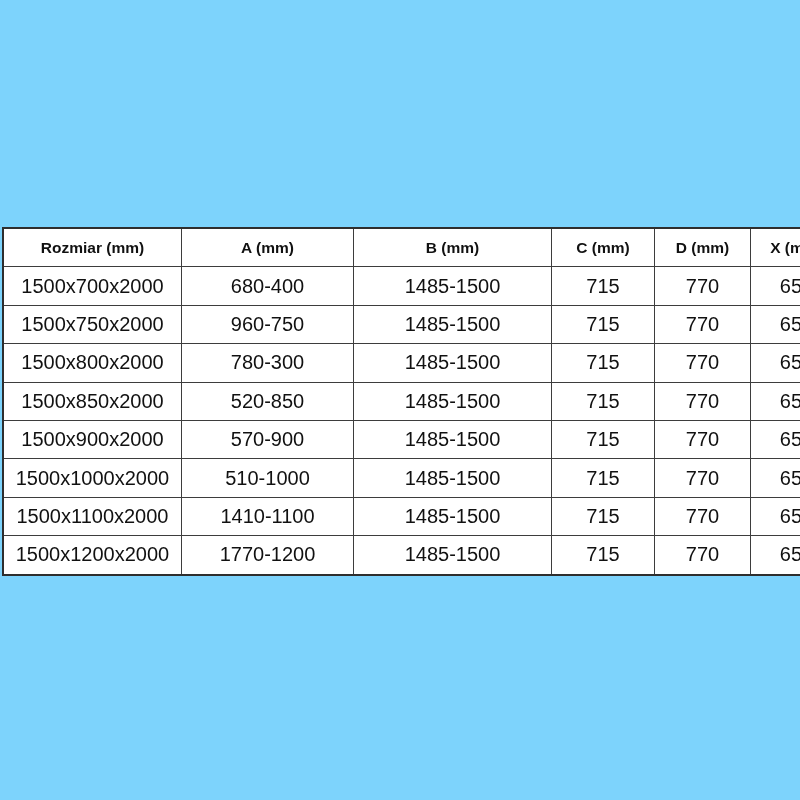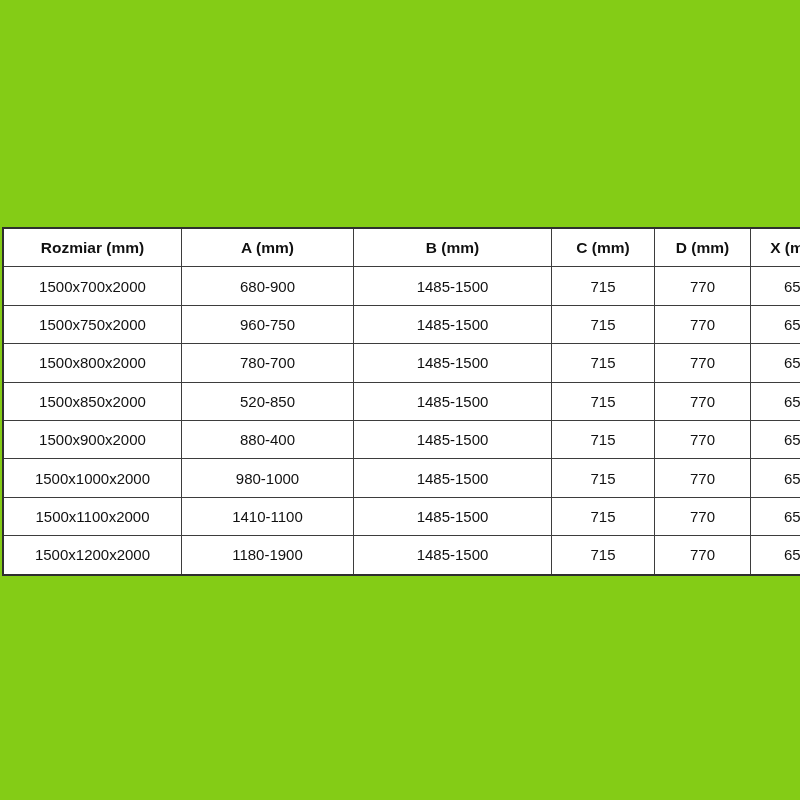--- a/index.html
+++ b/index.html
@@ -4,42 +4,42 @@
 <style>
   html, body {
     margin: 0;
     padding: 0;
     background: #ffffff;
   }
   .page {
     position: relative;
     width: 800px;
     height: 800px;
-    background: #84cc16;
+    background: #7dd3fc;
     overflow: hidden;
     font-family: "Liberation Sans", sans-serif;
     color: #111111;
   }
   table.spec-table {
     position: absolute;
     left: 2px;
     top: 227px;
     width: 795px;
     border-collapse: collapse;
     table-layout: fixed;
     background: #ffffff;
     border: 2px solid #2e2e2e;
   }
   table.spec-table th,
   table.spec-table td {
     border: 1px solid #3d3d3d;
     height: 37.4px;
     text-align: center;
     vertical-align: middle;
-    font-size: 15px;
+    font-size: 20px;
     color: #111111;
     padding: 0 4px;
     white-space: nowrap;
     overflow: hidden;
   }
   table.spec-table th {
     font-weight: bold;
     font-size: 15.5px;
   }
   
@@ -61,77 +61,77 @@
           <th>A (mm)</th>
           <th>B (mm)</th>
           <th>C (mm)</th>
           <th>D (mm)</th>
           <th>X (mm)</th>
         </tr>
     </thead>
     <tbody>
         <tr>
           <td>1500x700x2000</td>
-          <td>680-900</td>
+          <td>680-400</td>
           <td>1485-1500</td>
           <td>715</td>
           <td>770</td>
           <td>650</td>
         </tr>
         <tr>
           <td>1500x750x2000</td>
           <td>960-750</td>
           <td>1485-1500</td>
           <td>715</td>
           <td>770</td>
           <td>650</td>
         </tr>
         <tr>
           <td>1500x800x2000</td>
-          <td>780-700</td>
+          <td>780-300</td>
           <td>1485-1500</td>
           <td>715</td>
           <td>770</td>
           <td>650</td>
         </tr>
         <tr>
           <td>1500x850x2000</td>
           <td>520-850</td>
           <td>1485-1500</td>
           <td>715</td>
           <td>770</td>
           <td>650</td>
         </tr>
         <tr>
           <td>1500x900x2000</td>
-          <td>880-400</td>
+          <td>570-900</td>
           <td>1485-1500</td>
           <td>715</td>
           <td>770</td>
           <td>650</td>
         </tr>
         <tr>
           <td>1500x1000x2000</td>
-          <td>980-1000</td>
+          <td>510-1000</td>
           <td>1485-1500</td>
           <td>715</td>
           <td>770</td>
           <td>650</td>
         </tr>
         <tr>
           <td>1500x1100x2000</td>
           <td>1410-1100</td>
           <td>1485-1500</td>
           <td>715</td>
           <td>770</td>
           <td>650</td>
         </tr>
         <tr>
           <td>1500x1200x2000</td>
-          <td>1180-1900</td>
+          <td>1770-1200</td>
           <td>1485-1500</td>
           <td>715</td>
           <td>770</td>
           <td>650</td>
         </tr>
       </tbody>
   </table>
 </div>
 
 </body></html>

